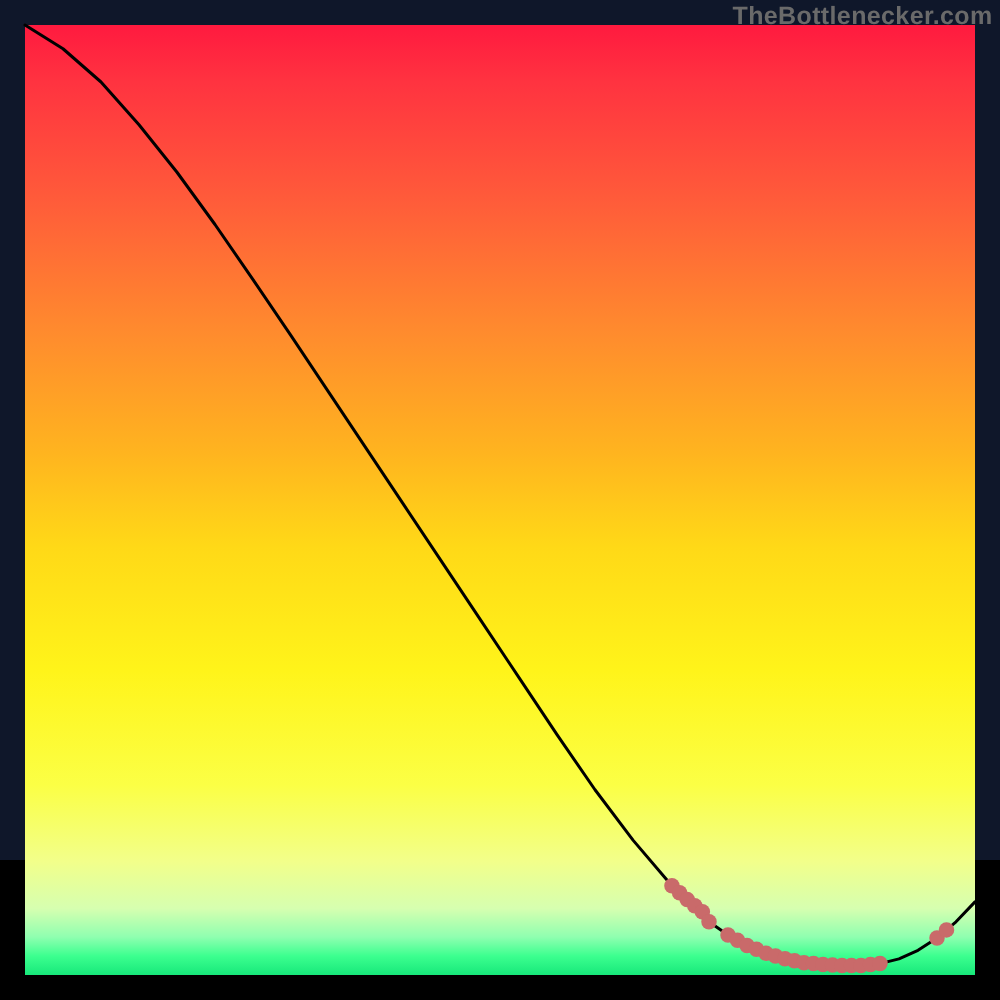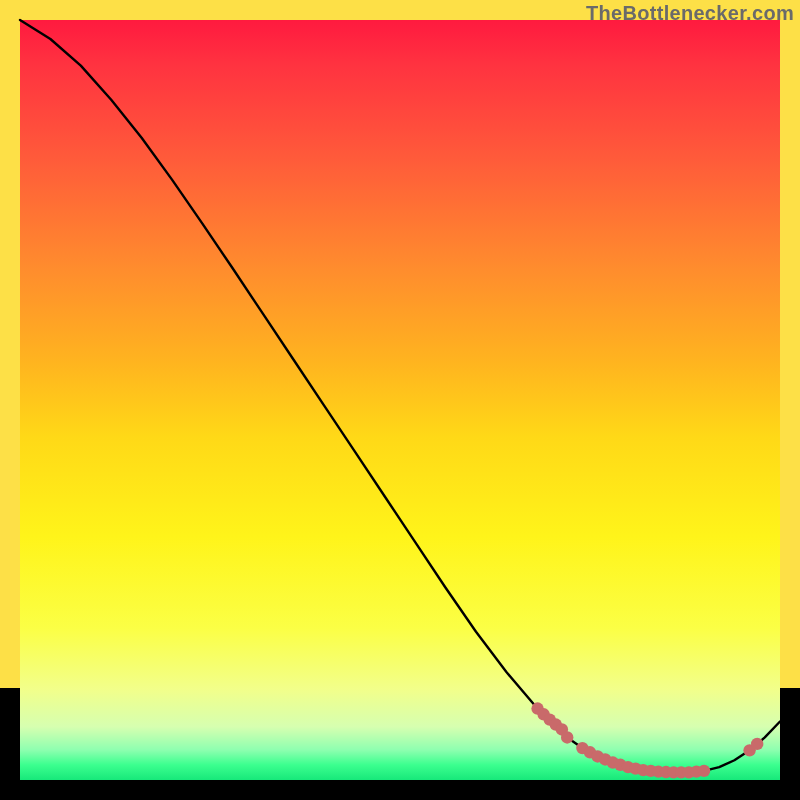--- a/index.html
+++ b/index.html
@@ -8,21 +8,21 @@
     width: 800px;
     height: 800px;
     background: #000;
     overflow: hidden;
     font-family: Arial, Helvetica, sans-serif;
   }
   .frame {
     position: relative;
     width: 800px;
     height: 688px;
-    background: #fde047;
+    background: #0f172a;
   }
   .plot {
     position: absolute;
     left: 20px;
     top: 20px;
     width: 760px;
     height: 760px;
     
     background: linear-gradient(
       to bottom,

